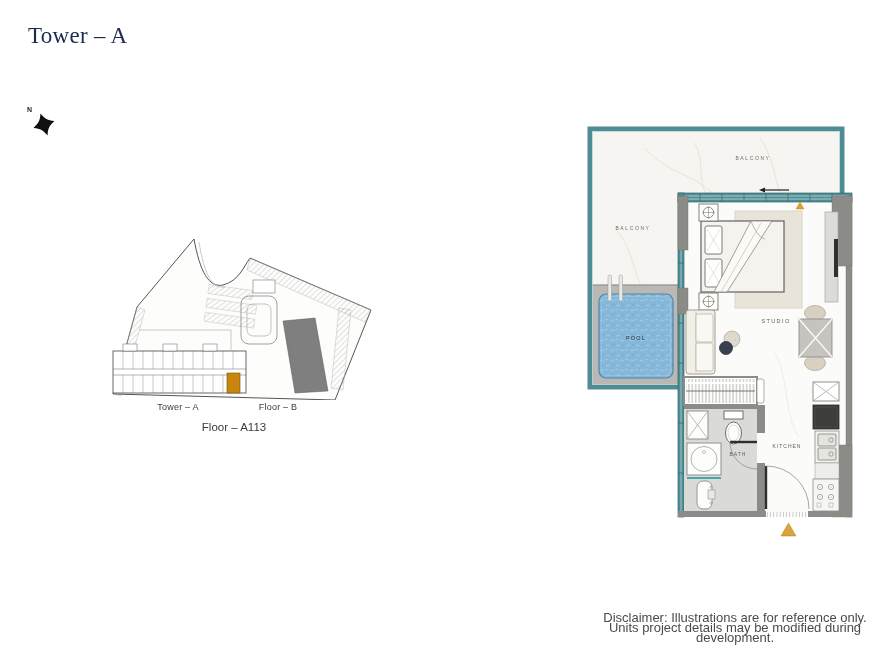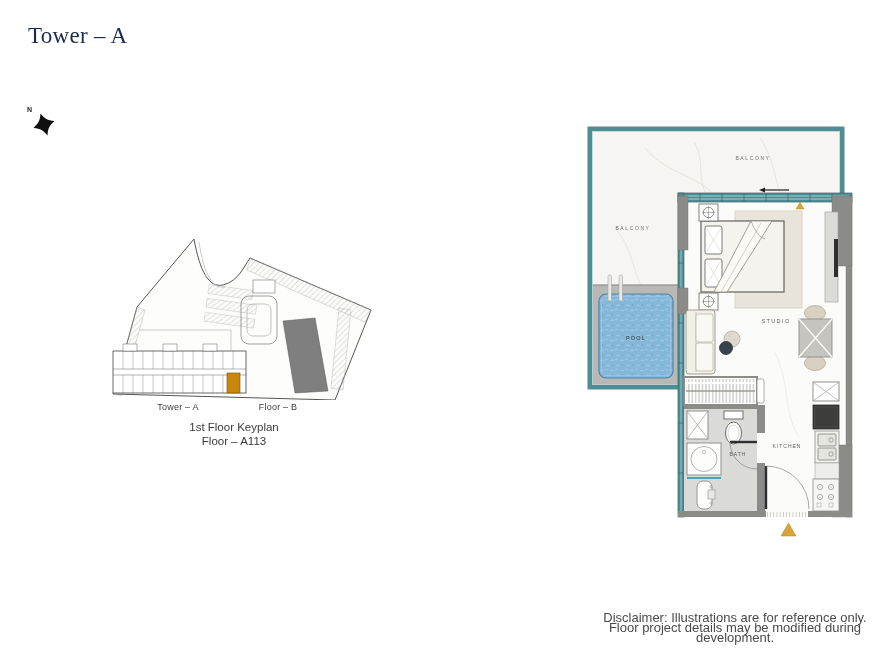--- a/index.html
+++ b/index.html
@@ -94,21 +94,20 @@
       <rect x="60" y="112" width="14" height="7" fill="#ffffff" stroke="#666666" stroke-width="0.5"></rect>
       <rect x="100" y="112" width="14" height="7" fill="#ffffff" stroke="#666666" stroke-width="0.5"></rect>
     </g>
 
     <rect x="124" y="141" width="13" height="20" stroke="#7a5206" stroke-width="0.6" fill="#c8860d"></rect>
   </svg>
 </div>
 <div class="kp-label" style="left:138px;top:402px;">Tower – A</div>
 <div class="kp-label" style="left:238px;top:402px;">Floor – B</div>
 <div class="kp-caption">
-  <div>1st Floor Keyplan</div>
   <div>Floor – A113</div>
 </div>
 
 <div class="floorplan-wrap">
   <svg width="290" height="430" viewBox="0 0 290 430">
     <defs>
       <pattern id="pooltex" width="10" height="10" patternUnits="userSpaceOnUse">
         <rect width="10" height="10" fill="#85b7d9"></rect>
         <path d="M1,3 q2,-2 4,0 M5,8 q2,-2 4,0 M0,7 q1.5,-1.5 3,0" stroke="#aacfe9" stroke-width="0.8" fill="none"></path>
         <circle cx="7.5" cy="2" r="0.7" fill="#6fa3c9"></circle>
@@ -298,14 +297,14 @@
       <line x1="214" y1="77" x2="190" y2="77" stroke="#1e1e1e" stroke-width="1.2"></line>
       <polygon points="190,74.5 190,79.5 184,77" fill="#1e1e1e"></polygon>
     </g>
     <polygon points="221,96 229,96 225,89" stroke="#b8860b" stroke-width="0.4" fill="#d9a43b"></polygon>
     <polygon points="206,423 221,423 213.5,410" stroke="#b8860b" stroke-width="0.5" fill="#d9a43b"></polygon>
   </svg>
 </div>
 
 <div class="disclaimer">
   <div>Disclaimer: Illustrations are for reference only.</div>
-  <div>Floor project details may be modified during development.</div>
+  <div>Units project details may be modified during development.</div>
 </div>
 
 </body></html>

